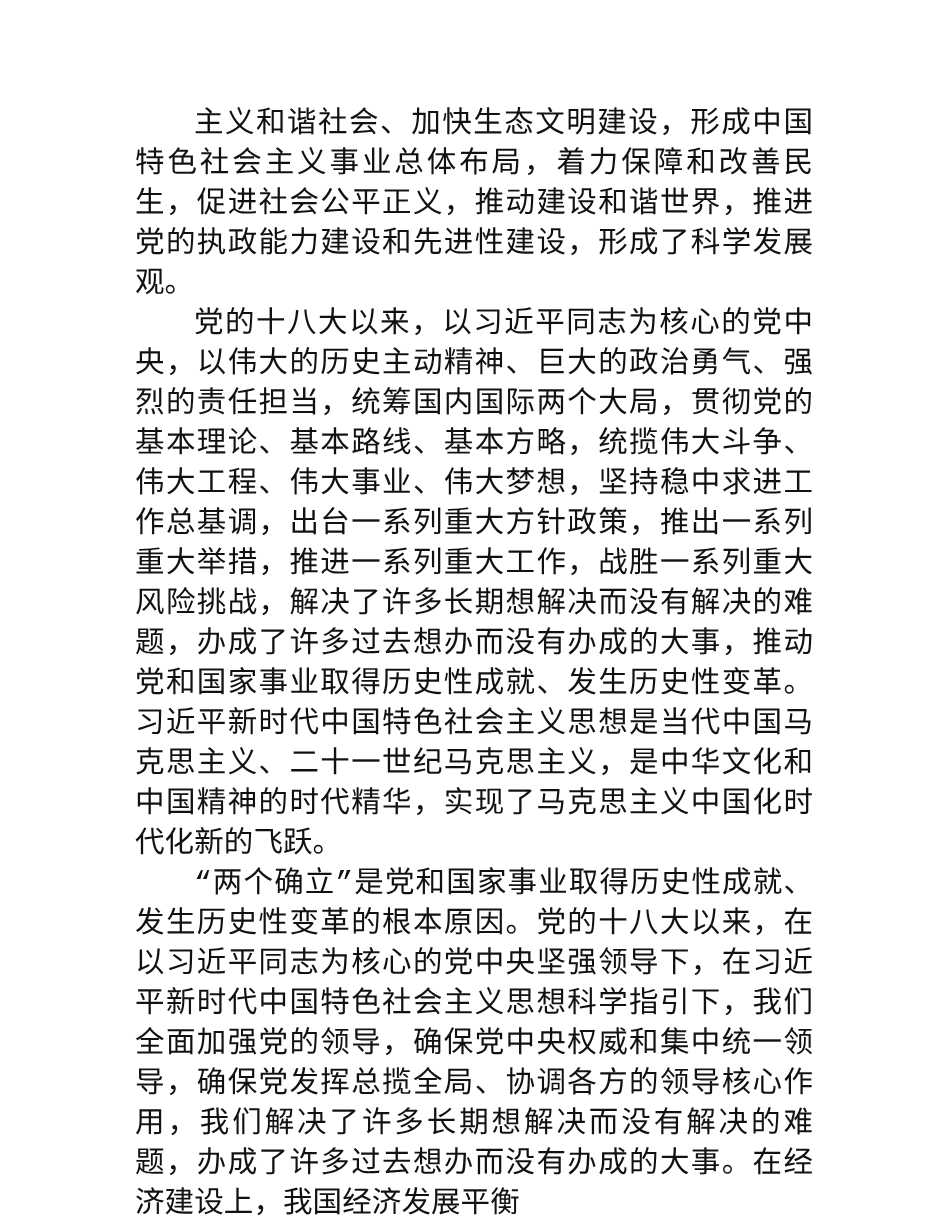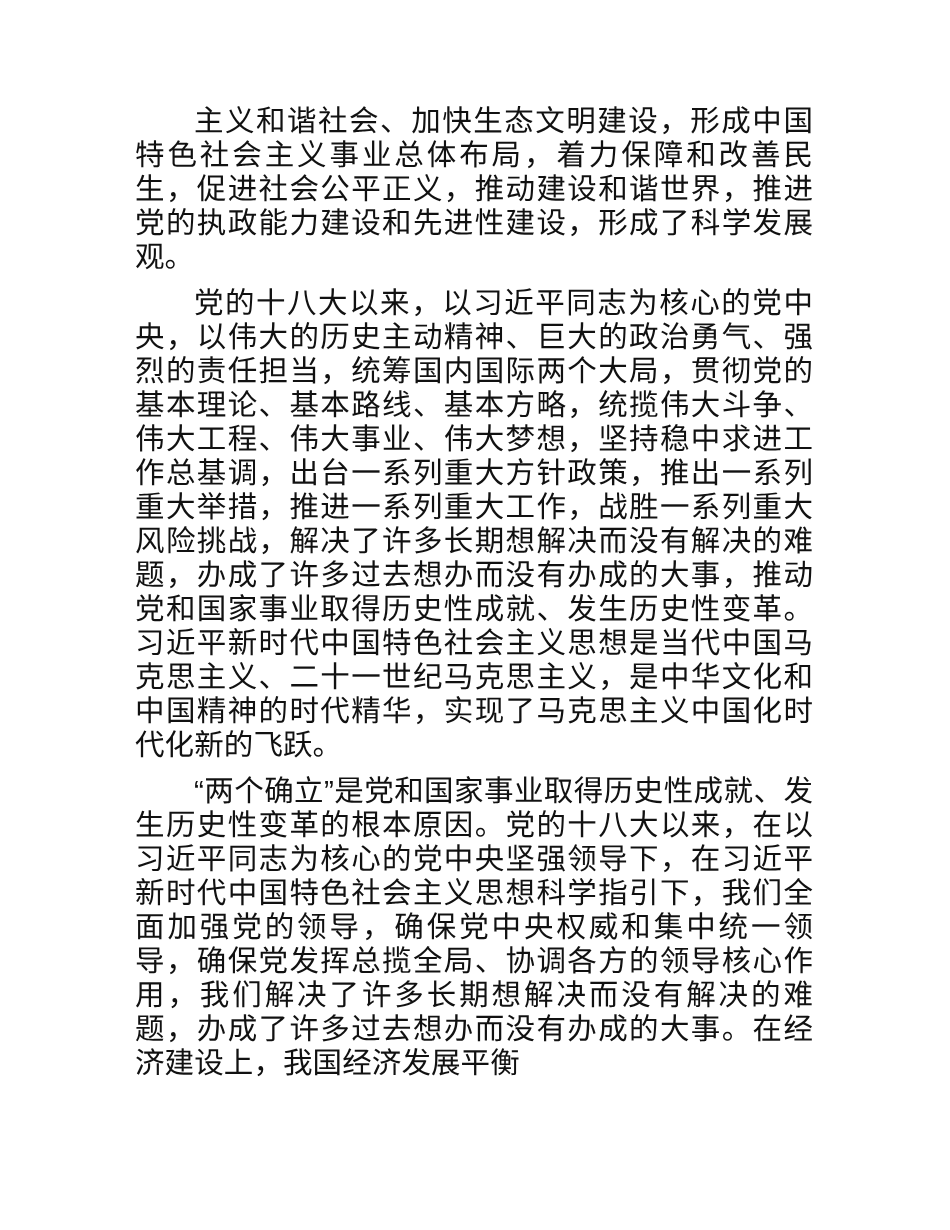--- a/index.html
+++ b/index.html
@@ -22,34 +22,34 @@
   .text-column {
     position: absolute;
     left: 135px;
     top: 104px;
     width: 678px;
   }
 
   .para {
     margin: 0;
     padding: 0;
-    font-family: Liberation Sans, sans-serif;
+    font-family: Liberation Mono, monospace;
     font-size: 29.5px;
-    line-height: 34px;
+    line-height: 40px;
     color: #111111;
     text-align: justify;
     text-justify: inter-character;
     text-indent: 2em;
     letter-spacing: 0.1px;
     word-break: break-all;
     -webkit-font-smoothing: antialiased;
   }
 
   .para + .para {
-    margin-top: 12px;
+    margin-top: 0px;
   }
 
   
   .para.continuation {
     text-indent: 2em;
   }
 </style>
 </head>
 <body>
 

